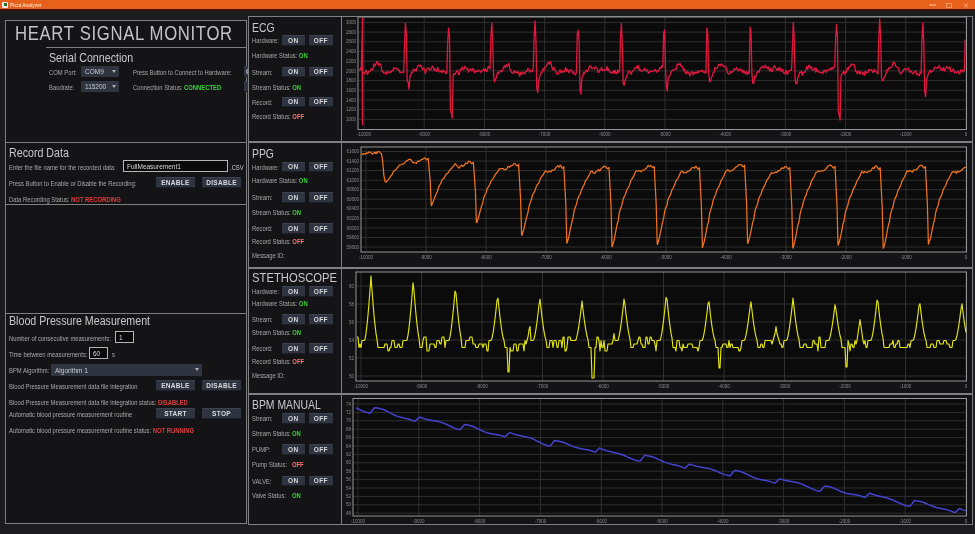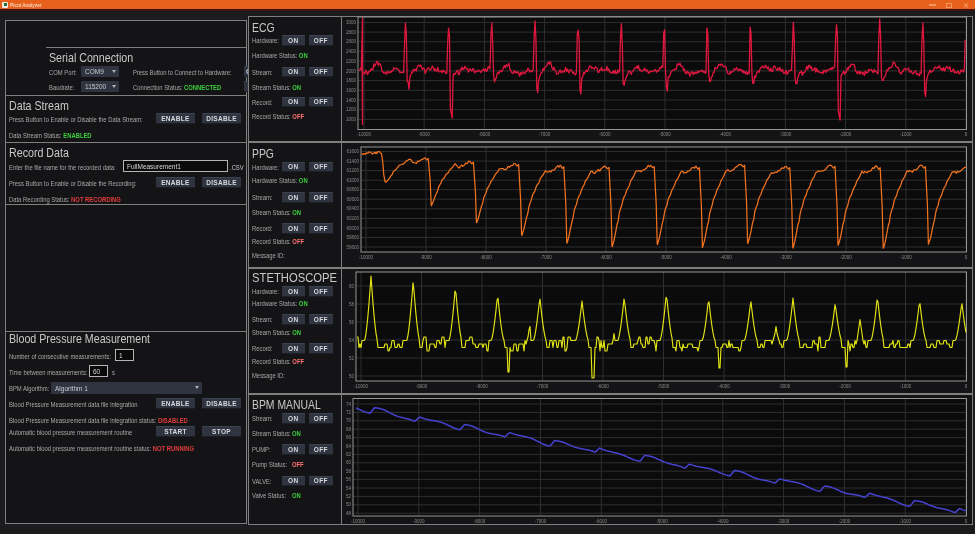--- a/index.html
+++ b/index.html
@@ -29,55 +29,51 @@
 <div class="abs" style="left:0;top:9px;width:975px;height:2px;background:#3c1507;"></div>
 <div class="abs" style="left:2px;top:1.5px;width:6px;height:6px;background:#e9e9e9;border-radius:1px;"></div>
 <div class="abs" style="left:3.5px;top:3px;width:3px;height:3px;background:#2d6e2d;"></div>
 <div class="abs" style="left:10px;top:2px;font-size:5px;color:#ffede2;">Picot Analyzer</div>
 <div class="abs" style="left:929px;top:4px;width:7px;height:1.6px;background:#f2965f;"></div>
 <div class="abs" style="left:946px;top:2.5px;width:6px;height:5px;border:1.2px solid #f2965f;"></div>
 <div class="abs" style="left:963px;top:2px;font-size:7px;color:#f2965f;font-weight:bold;">✕</div>
 
 <div class="panel" style="left:5px;top:20px;width:242px;height:504px;">
 
+  <div class="abs" style="left:9px;top:0;width:222px;height:26px;">
+    <span style="display:inline-block;font-size:20px;color:#c3c3c3;letter-spacing:0.8px;line-height:25px;white-space:nowrap;transform:scaleX(0.835);transform-origin:0 50%;">HEART SIGNAL MONITOR</span>
+  </div>
 
   <div class="sect" style="top:26px;height:48px;margin-left:40px;">
     <div class="stitle" style="left:3px;top:2px;">Serial Connection</div>
     <div class="lab" style="left:3px;top:21px;">COM Port:</div>
     <div class="drop" style="left:35px;top:18px;width:38px;height:11px;">COM9</div>
     <div class="lab" style="left:87px;top:21px;">Press Button to Connect to Hardware:</div>
     <div class="btn" style="left:198px;top:18px;width:38px;height:11px;">CONNECT</div>
     <div class="lab" style="left:3px;top:36px;">Baudrate:</div>
     <div class="drop" style="left:35px;top:33px;width:38px;height:11px;">115200</div>
     <div class="lab" style="left:87px;top:36px;">Connection Status: <span class="on">CONNECTED</span></div>
     <div class="btn" style="left:198px;top:33px;width:38px;height:11px;">STOP</div>
   </div>
 
-  <div class="sect" style="top:74px;height:47px;">
-    <div class="stitle" style="left:3px;top:2px;">Data Stream</div>
-    <div class="lab" style="left:3px;top:20px;">Press Button to Enable or Disable the Data Stream:</div>
-    <div class="btn" style="left:150px;top:17px;width:39px;height:11px;">ENABLE</div>
-    <div class="btn" style="left:196px;top:17px;width:39px;height:11px;">DISABLE</div>
-    <div class="lab" style="left:3px;top:36px;">Data Stream Status: <span class="on">ENABLED</span></div>
-  </div>
 
   <div class="sect" style="top:121px;height:62px;">
     <div class="stitle" style="left:3px;top:2px;">Record Data</div>
     <div class="lab" style="left:3px;top:21px;">Enter the file name for the recorded data:</div>
     <div class="inp" style="left:117px;top:17px;width:105px;height:12px;border-color:#b5b5b5;">FullMeasurement1</div>
     <div class="lab" style="left:224px;top:21px;color:#c9c9c9;">.CSV</div>
     <div class="lab" style="left:3px;top:37px;">Press Button to Enable or Disable the Recording:</div>
     <div class="btn" style="left:150px;top:34px;width:39px;height:11px;">ENABLE</div>
     <div class="btn" style="left:196px;top:34px;width:39px;height:11px;">DISABLE</div>
     <div class="lab" style="left:3px;top:53px;">Data Recording Status: <span class="off" style="color:#e23d3d;">NOT RECORDING</span></div>
   </div>
 
   <div class="sect" style="top:183px;height:127px;"></div>
 
-  <div class="sect" style="top:310px;height:193px;">
+  <div class="sect" style="top:292px;height:193px;">
     <div class="stitle" style="left:3px;top:-1px;">Blood Pressure Measurement</div>
     <div class="lab" style="left:3px;top:21px;">Number of consecutive measurements:</div>
     <div class="inp" style="left:109px;top:17px;width:19px;height:12px;border-color:#b5b5b5;">1</div>
     <div class="lab" style="left:3px;top:37px;">Time between measurements:</div>
     <div class="inp" style="left:83px;top:33px;width:19px;height:12px;border-color:#b5b5b5;">60</div>
     <div class="lab" style="left:106px;top:37px;">s</div>
     <div class="lab" style="left:3px;top:53px;">BPM Algorithm:</div>
     <div class="drop" style="left:45px;top:50px;width:151px;height:12px;">Algorithm 1</div>
     <div class="lab" style="left:3px;top:69px;">Blood Pressure Measurement data file integration</div>
     <div class="btn" style="left:150px;top:66px;width:39px;height:11px;">ENABLE</div>

